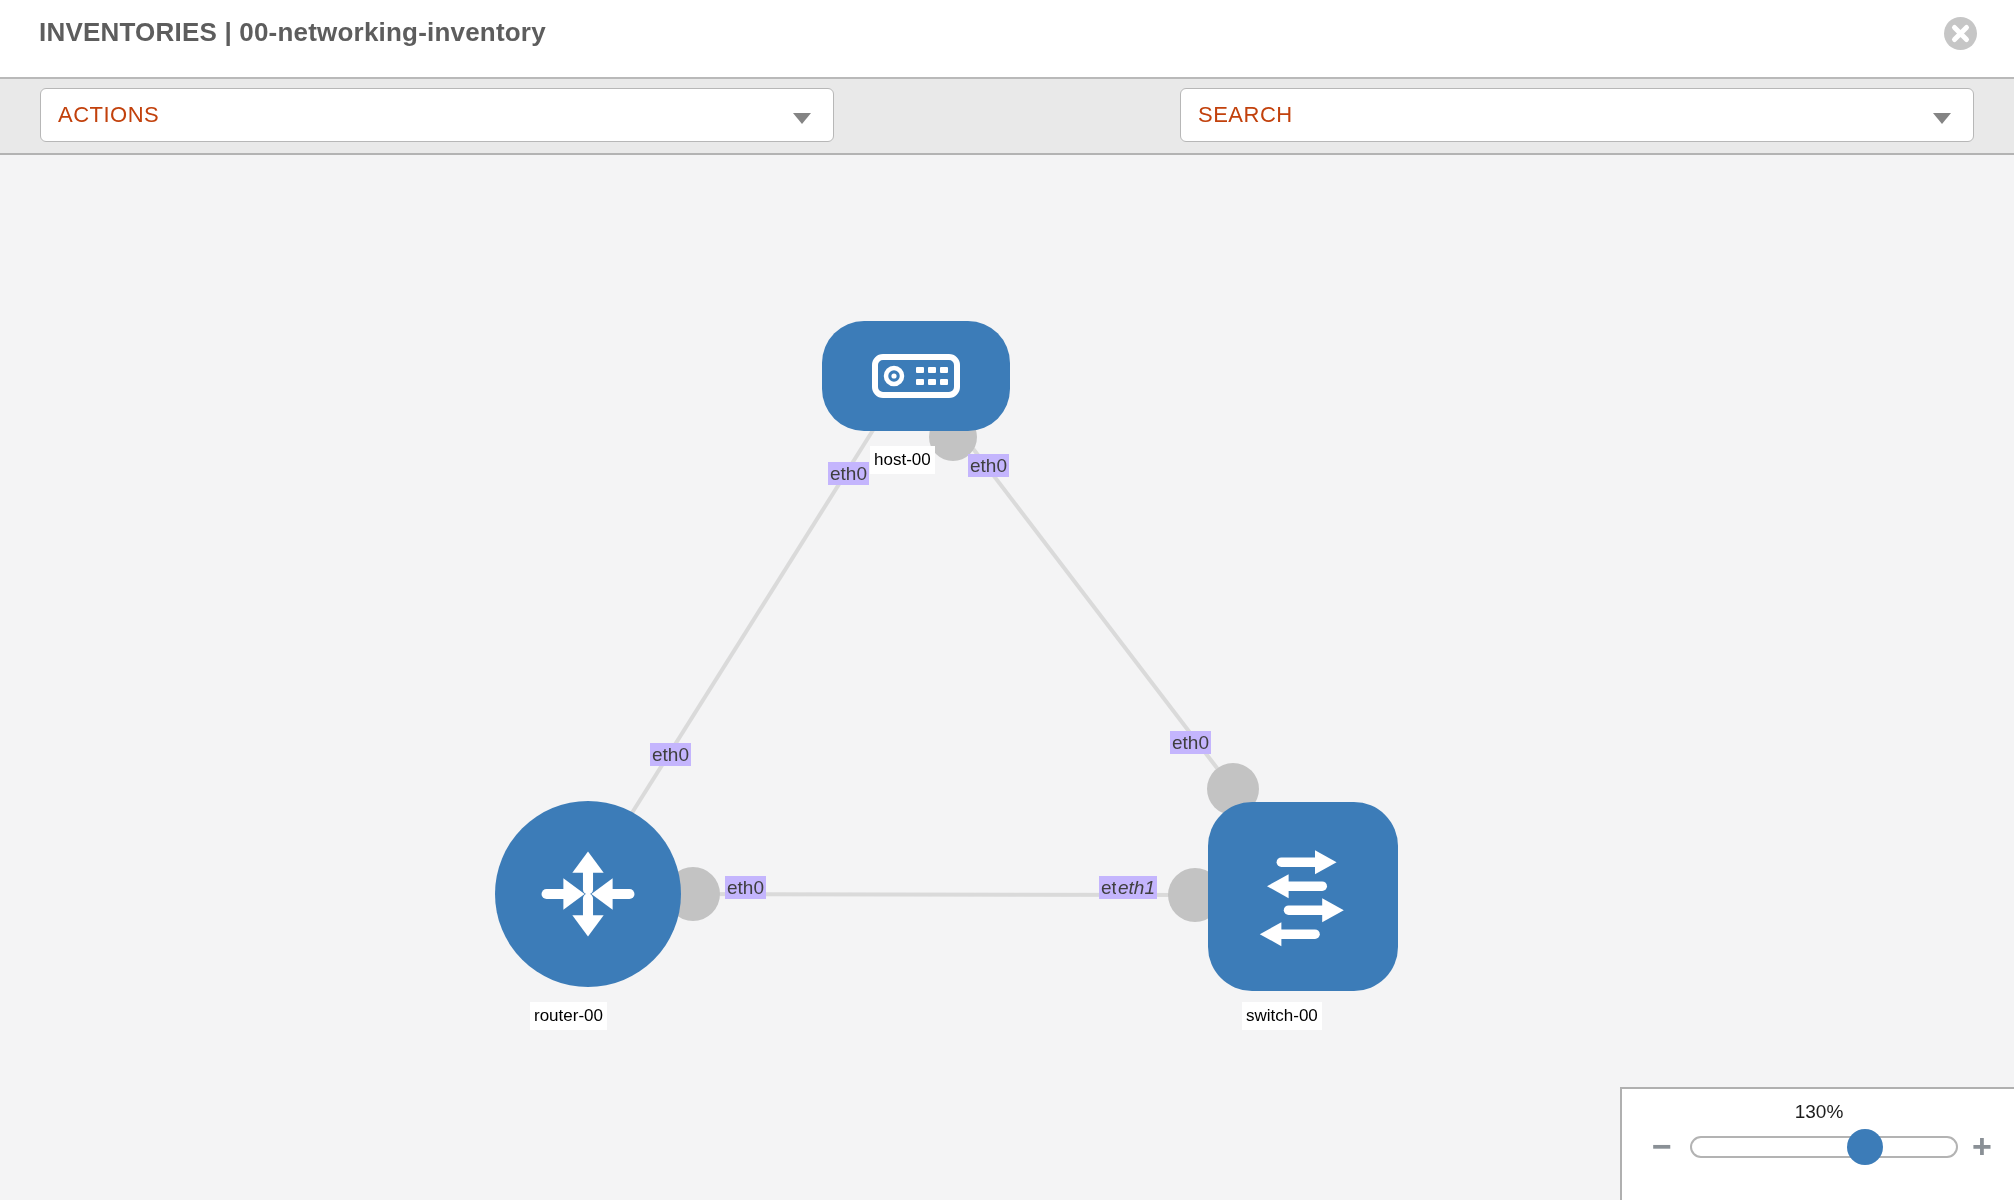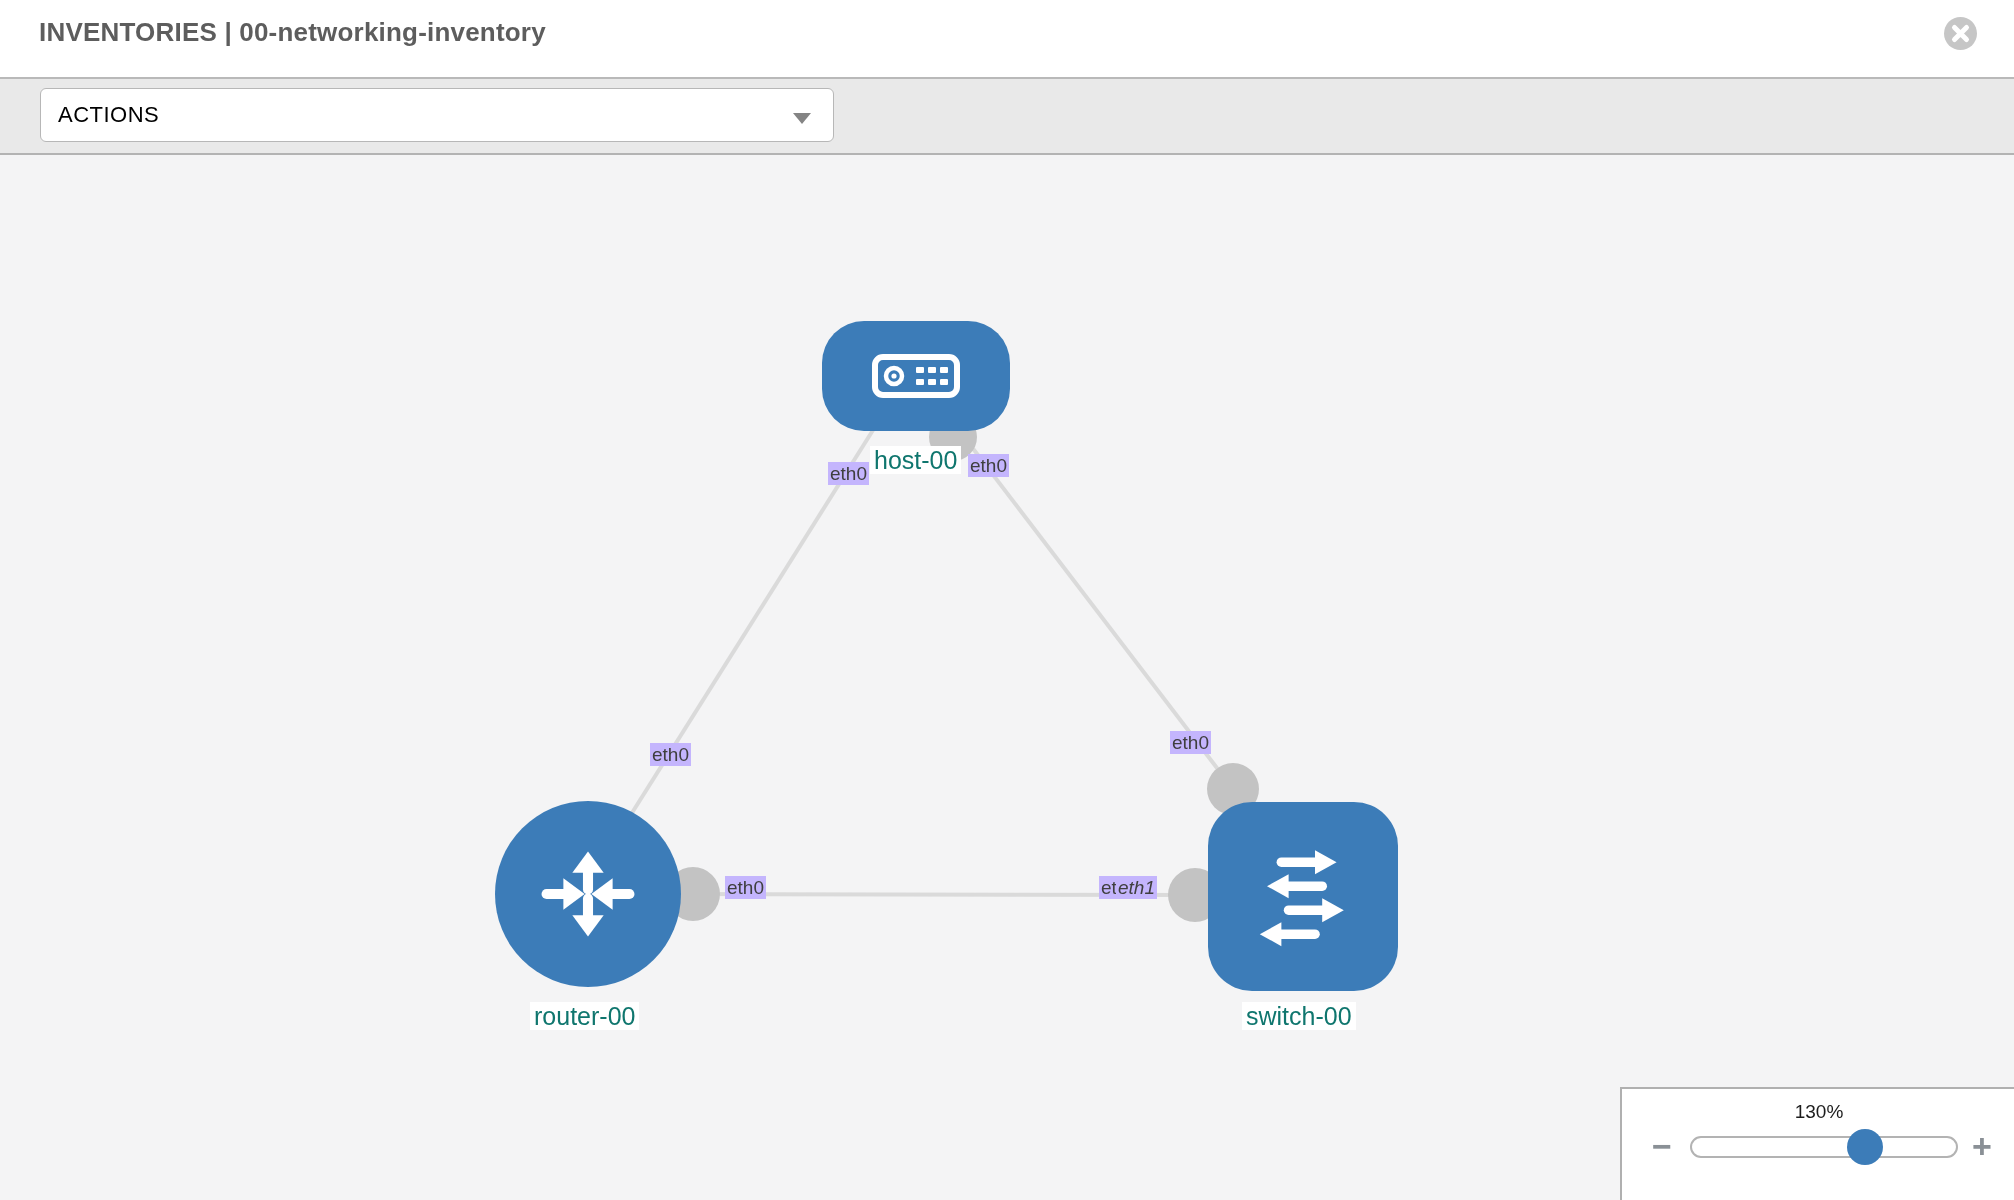--- a/index.html
+++ b/index.html
@@ -24,21 +24,21 @@
     position:relative;height:74px;background:#e9e9e9;
     border-top:2px solid #b9b9b9;border-bottom:2px solid #b3b3b3;
     box-sizing:content-box;
   }
   .select-box{
     position:absolute;top:9px;height:54px;background:#ffffff;
     border:1px solid #b7b7b7;border-radius:6px;box-sizing:border-box;
     display:flex;align-items:center;cursor:pointer;
   }
   .select-box .select-label{
-    margin-left:17px;font-size:22px;color:#000000;letter-spacing:0.5px;
+    margin-left:17px;font-size:22px;color:#c2410c;letter-spacing:0.5px;
   }
   .caret{
     position:absolute;right:22px;top:24px;width:0;height:0;
     border-left:9px solid transparent;border-right:9px solid transparent;
     border-top:11px solid #848484;
   }
   .actions-box{left:40px;width:794px;}
   .search-box{left:1180px;width:794px;}
   .tool-icon{position:absolute;top:99px;width:34px;height:34px;cursor:pointer;}
   .wrench-icon{left:1050px;}
@@ -46,21 +46,21 @@
   
   .canvas{
     position:relative;width:2014px;height:1049px;background:#f4f4f5;overflow:hidden;
   }
   .links-layer{position:absolute;left:0;top:0;}
   .node{position:absolute;background:#3c7cb8;display:flex;align-items:center;justify-content:center;}
   .node-host{left:822px;top:166px;width:188px;height:110px;border-radius:42px;}
   .node-router{left:495px;top:646px;width:186px;height:186px;border-radius:50%;}
   .node-switch{left:1208px;top:647px;width:190px;height:189px;border-radius:44px;}
   .node-label{
-    position:absolute;background:#ffffff;color:#0f766e;font-size:25px;
+    position:absolute;background:#ffffff;color:#000000;font-size:17px;
     padding:0 4px;line-height:28px;white-space:nowrap;
   }
   .iface-label{
     position:absolute;background:#c4b5fd;color:#3f3f3f;font-size:19px;
     padding:0 2px;line-height:23px;white-space:nowrap;
   }
   
   .zoom-panel{
     position:absolute;left:1620px;top:932px;width:396px;height:119px;
     background:#ffffff;border:2px solid #b0b0b0;border-right:none;border-bottom:none;
@@ -107,20 +107,24 @@
       <path fill="#7f868e" d="M22.7 19l-9.1-9.1c.9-2.3.4-5-1.5-6.9-2-2-5-2.4-7.4-1.3L9 6 6 9 1.6 4.7C.4 7.1.9 10.1 2.9 12.1c1.9 1.9 4.6 2.4 6.9 1.5l9.1 9.1c.4.4 1 .4 1.4 0l2.3-2.3c.5-.4.5-1.1.1-1.4z"></path>
     </g>
   </svg>
 
   <svg class="tool-icon key-icon" viewBox="0 0 24 24">
     <g transform="rotate(45 12 12)">
       <path fill="#7f868e" d="M12.65 10C11.83 7.67 9.61 6 7 6c-3.31 0-6 2.69-6 6s2.69 6 6 6c2.61 0 4.83-1.67 5.65-4H17v4h4v-4h2v-4H12.65zM7 14c-1.1 0-2-.9-2-2s.9-2 2-2 2 .9 2 2-.9 2-2 2z"></path>
     </g>
   </svg>
 
+  <div class="select-box search-box">
+    <span class="select-label">SEARCH</span>
+    <span class="caret"></span>
+  </div>
 </div>
 
 <div class="canvas">
 
   <svg class="links-layer" width="2014" height="1049">
     <line x1="880" y1="264" x2="625" y2="669" stroke="#dadada" stroke-width="4"></line>
     <line x1="955" y1="270" x2="1233" y2="634" stroke="#dadada" stroke-width="4"></line>
     <line x1="690" y1="739" x2="1198" y2="740" stroke="#dadada" stroke-width="4"></line>
     <circle cx="953" cy="282" r="24" fill="#c3c3c3"></circle>
     <circle cx="693" cy="739" r="27" fill="#c3c3c3"></circle>

